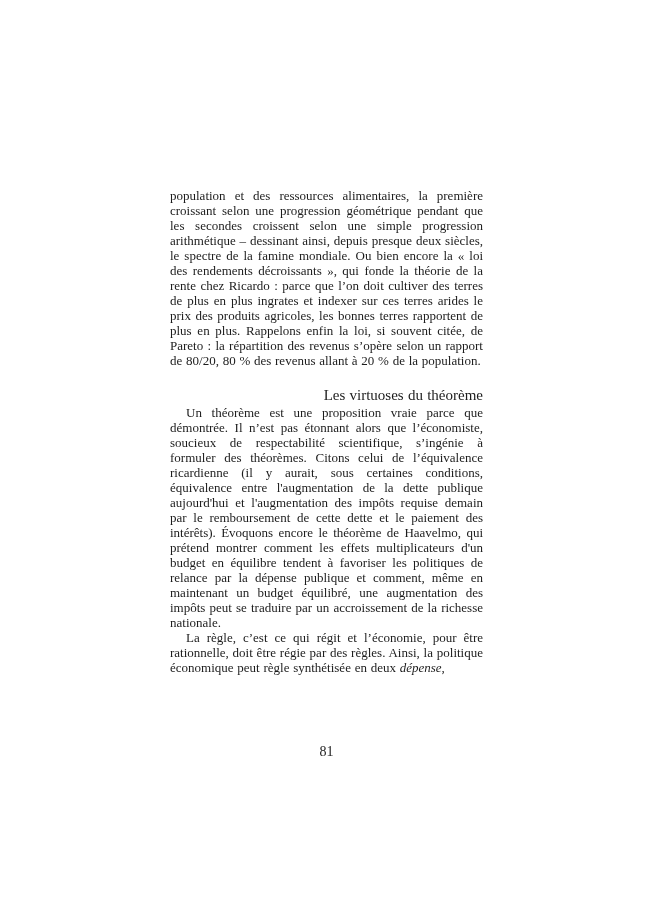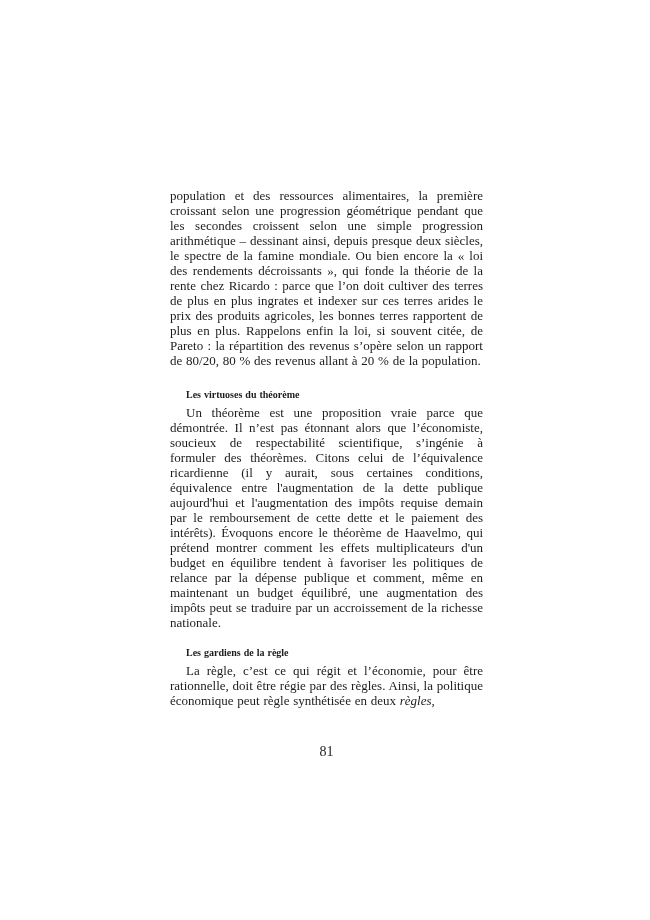--- a/index.html
+++ b/index.html
@@ -30,25 +30,25 @@
   .para {
     margin: 0;
     padding: 0;
   }
   .para.indent {
     text-indent: 16px;
   }
   .heading {
     margin: 19px 0 2px 0;
     padding: 0;
-    font-size: 10px;
+    font-size: 15px;
     line-height: 16px;
-    font-weight: bold;
+    font-weight: normal;
     text-indent: 16px;
-    text-align: left;
+    text-align: right;
   }
   .heading.second {
     margin-top: 15px;
   }
   .para em {
     font-style: italic;
   }
   .page-number {
     position: absolute;
     left: 170px;
@@ -64,20 +64,19 @@
 
 <div class="page">
   <div class="text-block">
 
     <p class="para">population et des ressources alimentaires, la première croissant selon une progression géométrique pendant que les secondes croissent selon une simple progression arithmétique – dessinant ainsi, depuis presque deux siècles, le spectre de la famine mondiale. Ou bien encore la « loi des rendements décroissants », qui fonde la théorie de la rente chez Ricardo : parce que l’on doit cultiver des terres de plus en plus ingrates et indexer sur ces terres arides le prix des produits agricoles, les bonnes terres rapportent de plus en plus. Rappelons enfin la loi, si souvent citée, de Pareto : la répartition des revenus s’opère selon un rapport de 80/20, 80 % des revenus allant à 20 % de la population.</p>
 
     <h2 class="heading">Les virtuoses du théorème</h2>
 
     <p class="para indent">Un théorème est une proposition vraie parce que démontrée. Il n’est pas étonnant alors que l’économiste, soucieux de respectabilité scientifique, s’ingénie à formuler des théorèmes. Citons celui de l’équivalence ricardienne (il y aurait, sous certaines conditions, équivalence entre l'augmentation de la dette publique aujourd'hui et l'augmentation des impôts requise demain par le remboursement de cette dette et le paiement des intérêts). Évoquons encore le théorème de Haavelmo, qui prétend montrer comment les effets multiplicateurs d'un budget en équilibre tendent à favoriser les politiques de relance par la dépense publique et comment, même en maintenant un budget équilibré, une augmentation des impôts peut se traduire par un accroissement de la richesse nationale.</p>
 
-    <h2 class="heading second">Les gardiens de la règle</h2>
 
-    <p class="para indent"><span>La règle, c’est ce qui régit et l’économie, pour être rationnelle, doit être régie par des règles. Ainsi, la politique économique peut règle synthétisée en deux </span><em>règles</em><span>,</span></p>
+    <p class="para indent"><span>La règle, c’est ce qui régit et l’économie, pour être rationnelle, doit être régie par des règles. Ainsi, la politique économique peut règle synthétisée en deux </span><em>dépense</em><span>,</span></p>
 
   </div>
 
   <div class="page-number">81</div>
 </div>
 
 </body></html>

